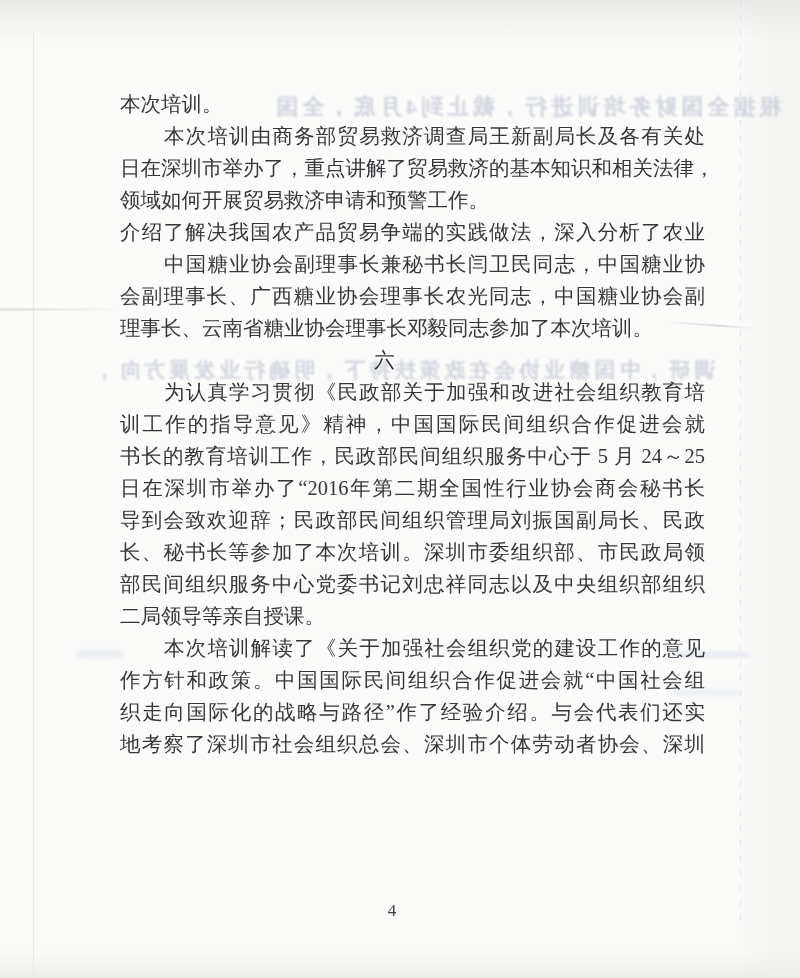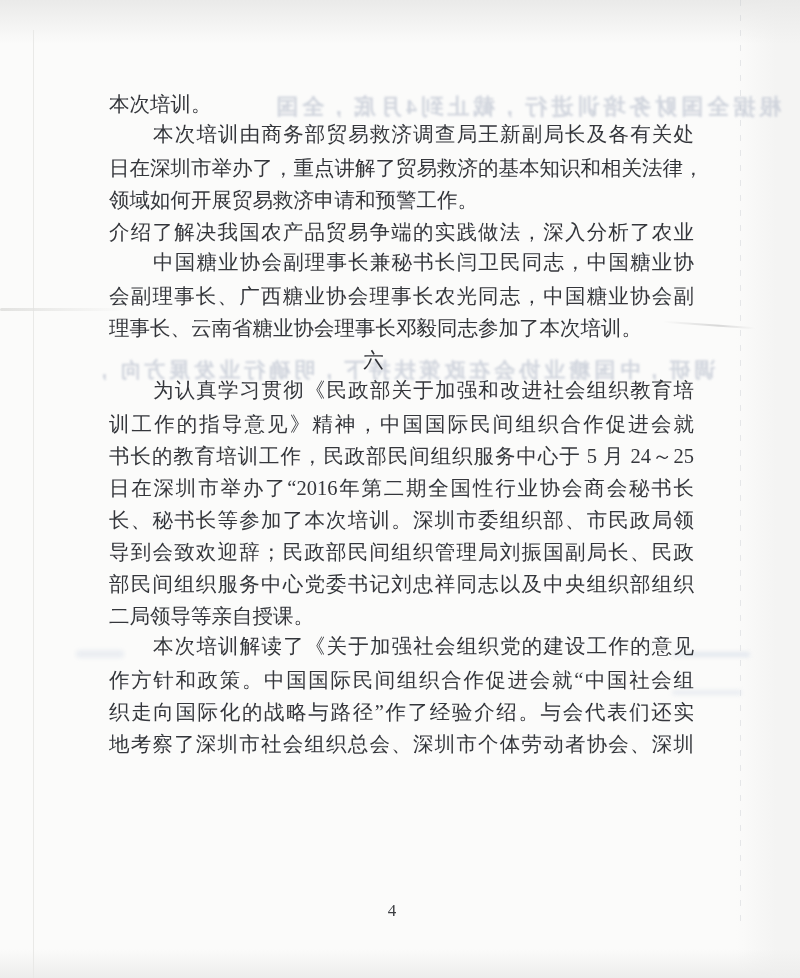--- a/index.html
+++ b/index.html
@@ -55,36 +55,35 @@
     font-weight:bold;
     white-space:nowrap;
     overflow:hidden;
     letter-spacing:4px;
     opacity:.85;
   }
   .bleed.top{left:233px;top:92px;width:548px;font-size:22px;}
   .bleed.mid{left:103px;top:356px;width:612px;font-size:21px;}
   
   .text-block{
-    position:absolute;left:109px;top:88px;width:585px;
+    position:absolute;left:120px;top:88px;width:585px;
     font-size:20.5px;line-height:32px;color:#34363b;
     letter-spacing:0;
   }
   .ln{
     text-align:justify;
     text-align-last:justify;
     white-space:nowrap;
     height:32px;
   }
   .ln.end{
     text-align-last:auto;
   }
   .ln.indent{
     text-indent:44px;
-    font-family:Liberation Mono, monospace;
   }
   .heading{
     height:32px;
     text-align:center;
     position:relative;left:-28px;
     color:#303237;
   }
   .page-number{
     position:absolute;left:0;top:901px;width:784px;
     text-align:center;font-size:17px;color:#3c3e42;
@@ -113,22 +112,22 @@
     <div class="ln end">领域如何开展贸易救济申请和预警工作。</div>
     <div class="ln">介绍了解决我国农产品贸易争端的实践做法，深入分析了农业</div>
     <div class="ln indent">中国糖业协会副理事长兼秘书长闫卫民同志，中国糖业协</div>
     <div class="ln">会副理事长、广西糖业协会理事长农光同志，中国糖业协会副</div>
     <div class="ln end">理事长、云南省糖业协会理事长邓毅同志参加了本次培训。</div>
     <div class="heading">六</div>
     <div class="ln indent">为认真学习贯彻《民政部关于加强和改进社会组织教育培</div>
     <div class="ln">训工作的指导意见》精神，中国国际民间组织合作促进会就</div>
     <div class="ln">书长的教育培训工作，民政部民间组织服务中心于 5 月 24～25</div>
     <div class="ln">日在深圳市举办了“2016年第二期全国性行业协会商会秘书长</div>
+    <div class="ln">导到会致欢迎辞；民政部民间组织管理局刘振国副局长、民政</div>
     <div class="ln">长、秘书长等参加了本次培训。深圳市委组织部、市民政局领</div>
-    <div class="ln">导到会致欢迎辞；民政部民间组织管理局刘振国副局长、民政</div>
     <div class="ln">部民间组织服务中心党委书记刘忠祥同志以及中央组织部组织</div>
     <div class="ln end">二局领导等亲自授课。</div>
     <div class="ln indent">本次培训解读了《关于加强社会组织党的建设工作的意见</div>
     <div class="ln">作方针和政策。中国国际民间组织合作促进会就“中国社会组</div>
     <div class="ln">织走向国际化的战略与路径”作了经验介绍。与会代表们还实</div>
     <div class="ln">地考察了深圳市社会组织总会、深圳市个体劳动者协会、深圳</div>
   </div>
 
   <div class="page-number">4</div>
 

